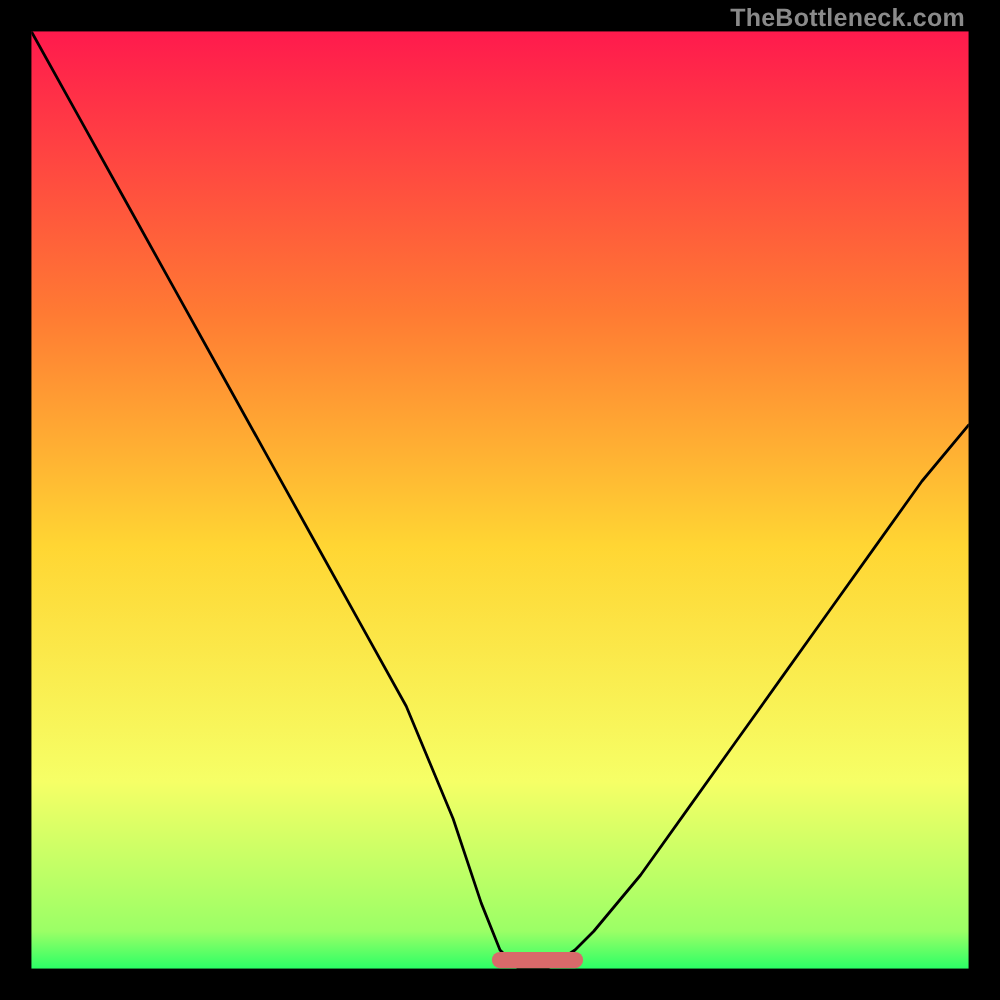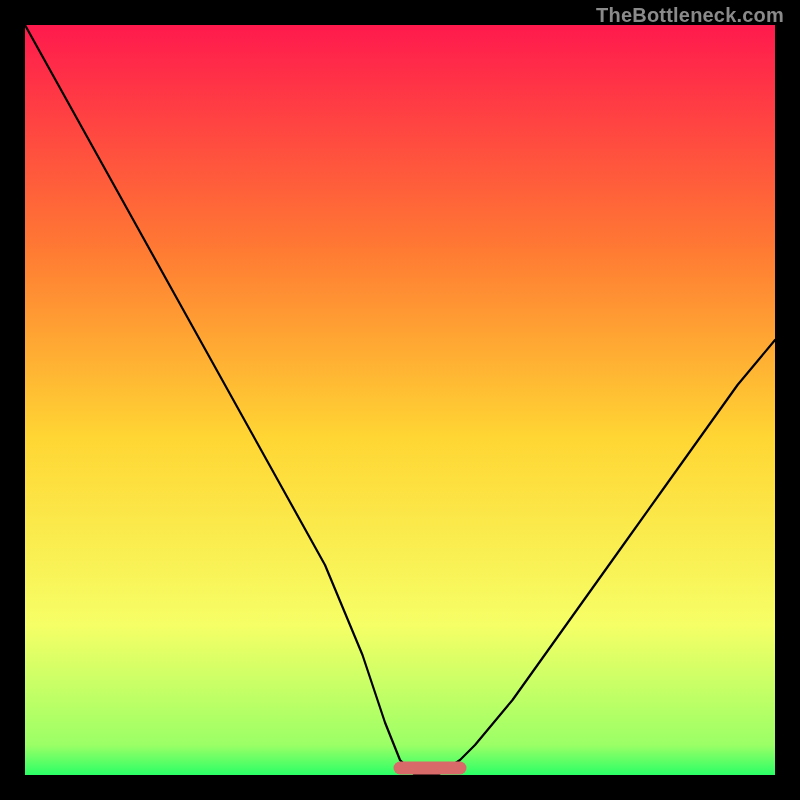--- a/index.html
+++ b/index.html
@@ -21,21 +21,21 @@
   .plot {
     position: absolute;
     left: 0;
     top: 0;
     width: 750px;
     height: 750px;
   }
   .watermark {
     position: absolute;
     top: 4px;
-    right: 16px;
+    right: 28px;
     font-family: Arial, Helvetica, sans-serif;
     font-size: 20px;
     font-weight: 600;
     color: #8a8a8a;
     letter-spacing: 0.2px;
   }
 </style>
 </head>
 <body>
 

